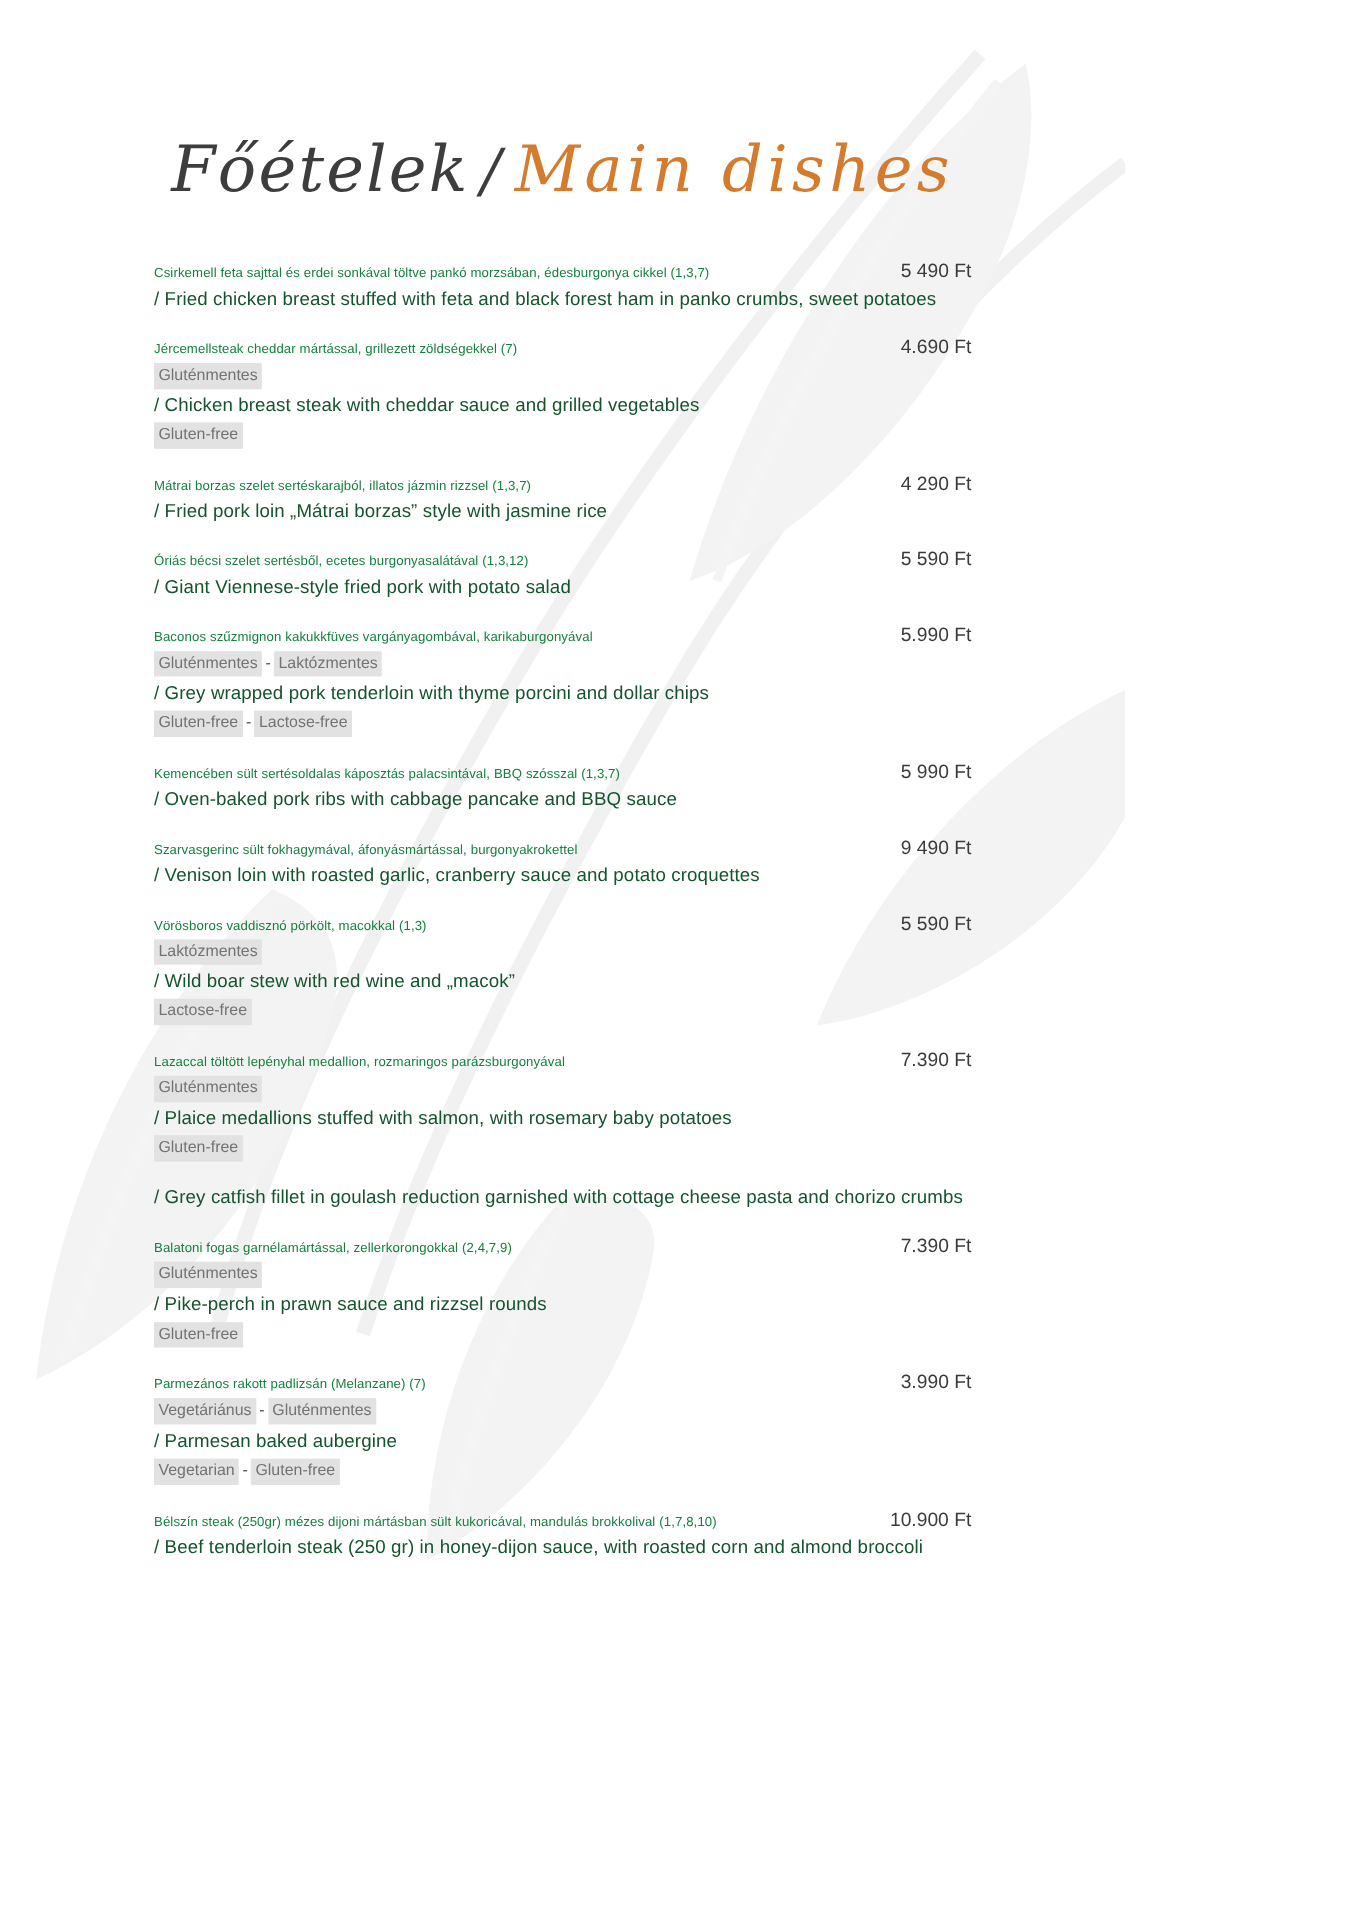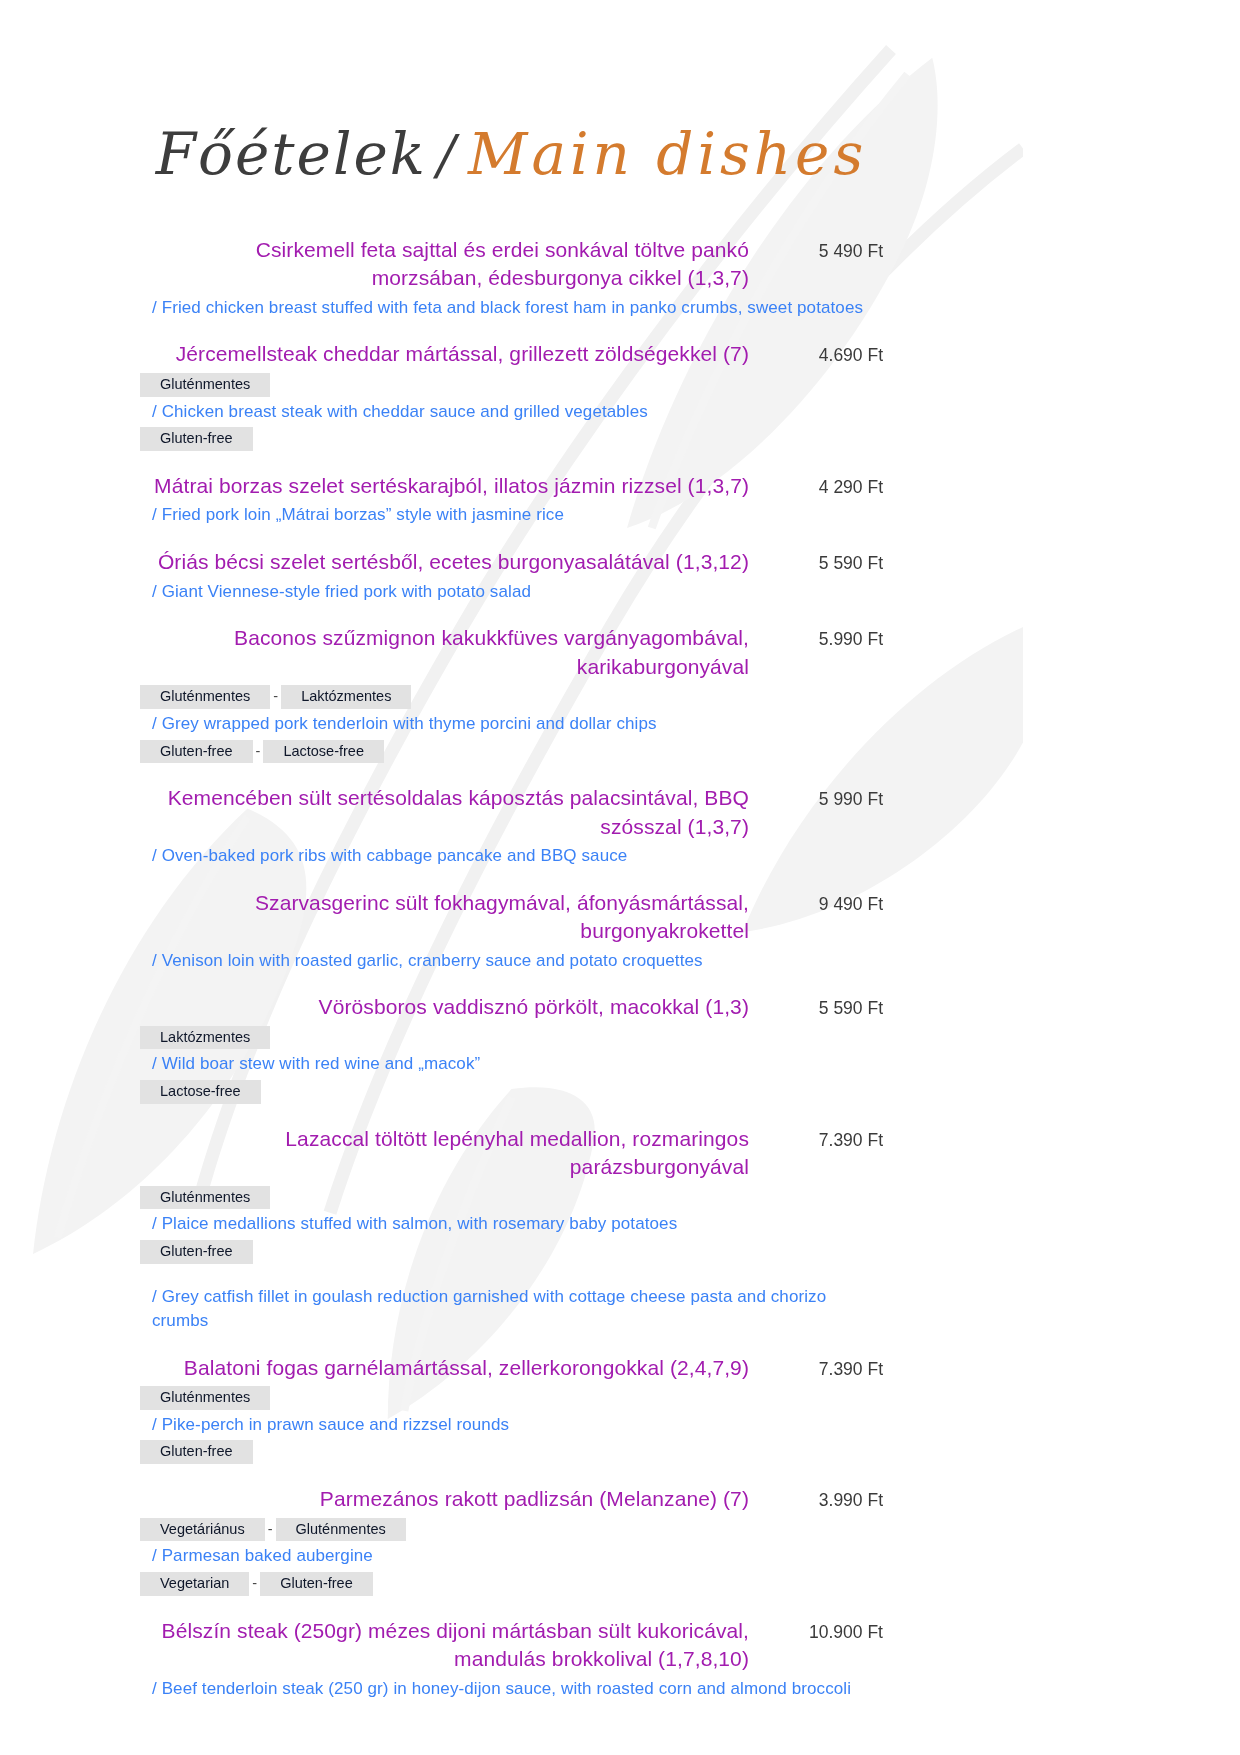--- a/index.html
+++ b/index.html
@@ -54,60 +54,58 @@
   }
   .item {
     margin-bottom: 21px;
   }
   .item-row {
     display: flex;
     align-items: baseline;
     justify-content: space-between;
   }
   .item-name {
-    font-size: 21px;
-    color: #a21caf;
+    font-size: 12px;
+    color: #15803d;
     line-height: 1.35;
     letter-spacing: 0.1px;
     flex: 1 1 auto;
     padding-right: 24px;
-    text-align: right;
   }
   .item-price {
     font-size: 17.5px;
     color: #3a3a3a;
     white-space: nowrap;
     flex: 0 0 auto;
     text-align: right;
     min-width: 110px;
   }
   .tags {
     margin-top: 3px;
     line-height: 1.5;
   }
   .tag {
     display: inline-block;
     font-size: 14.5px;
-    color: #0f172a;
+    color: #737373;
     background: #e2e2e2;
-    padding: 1px 20px;
+    padding: 1px 4px;
   }
   .tag-sep {
     display: inline-block;
     color: #4a4a4a;
     font-size: 14.5px;
     padding: 0 3px;
   }
   .item-desc {
     font-size: 17px;
-    color: #3b82f6;
+    color: #14532d;
     line-height: 1.4;
     margin-top: 3px;
     letter-spacing: 0.1px;
-    margin-left: 12px;
   }
   .tags-en { margin-top: 3px; }
 </style>
 </head>
 <body>
 
 <div class="page">
 
   <svg class="bg-deco" viewBox="0 0 1240 1755" preserveAspectRatio="none" xmlns="http://www.w3.org/2000/svg">
     <g fill="none" stroke="#f1f1f1" stroke-width="16">

